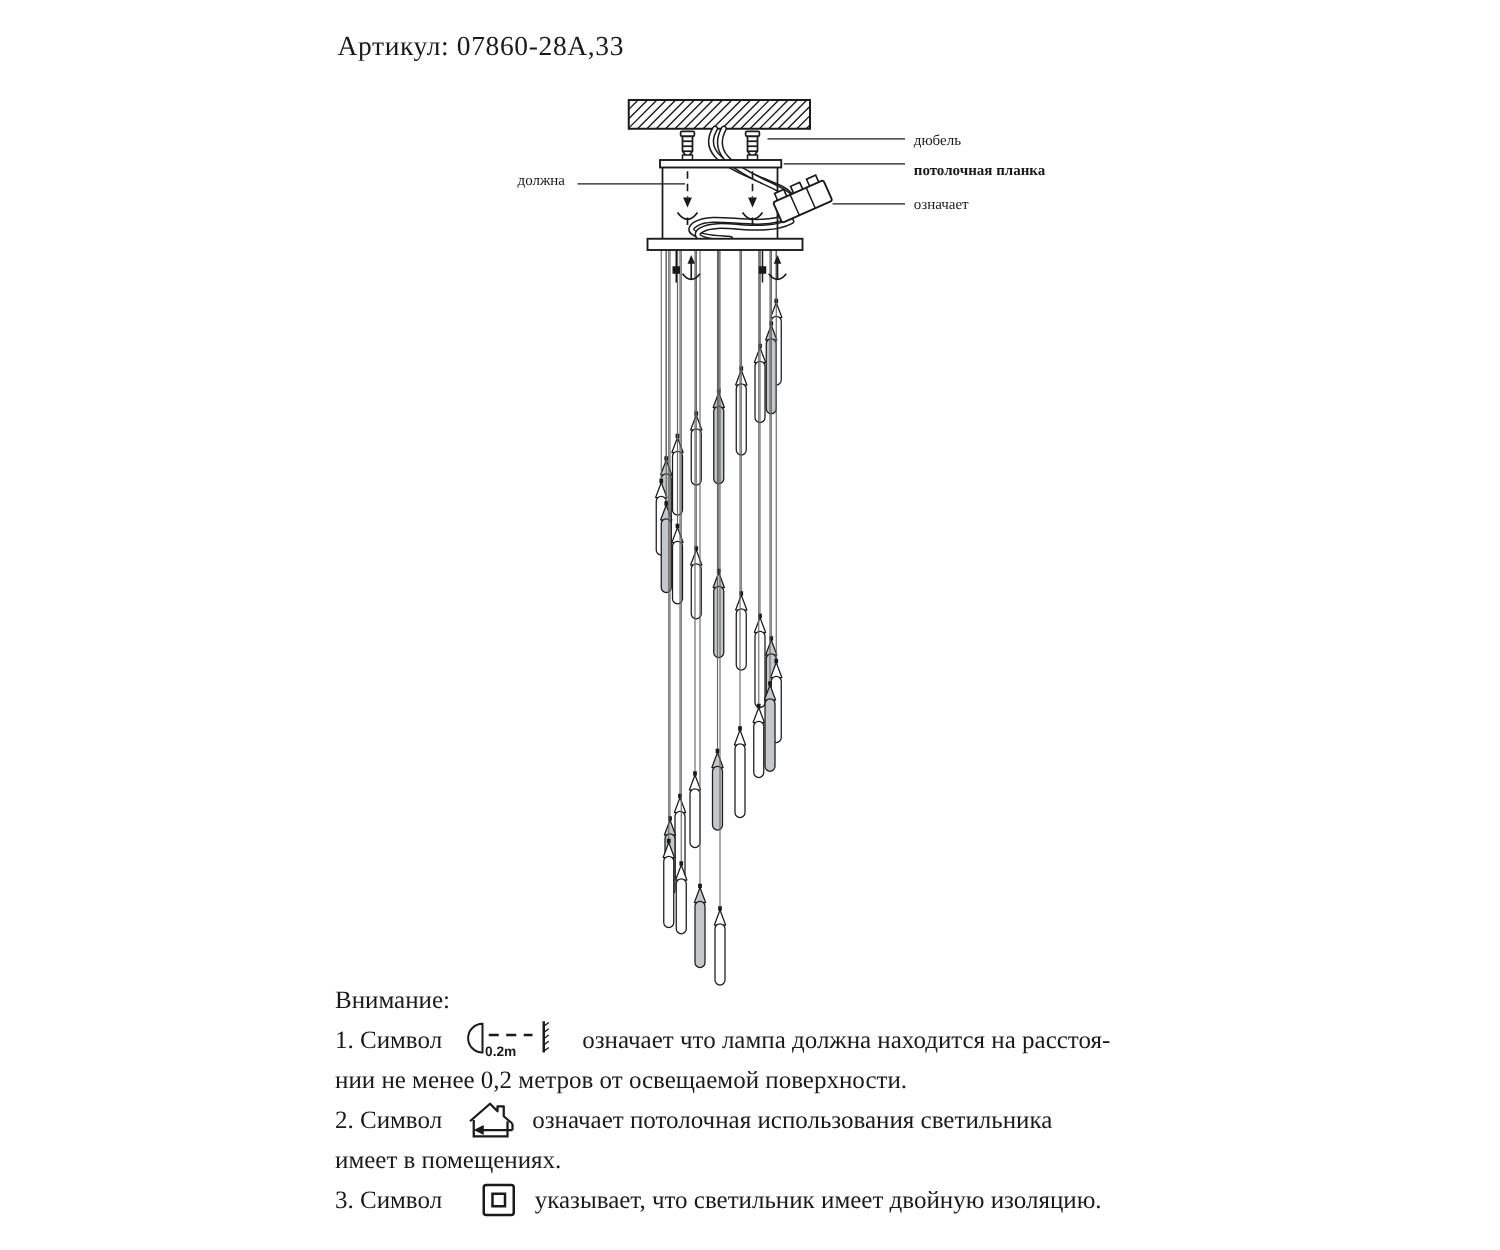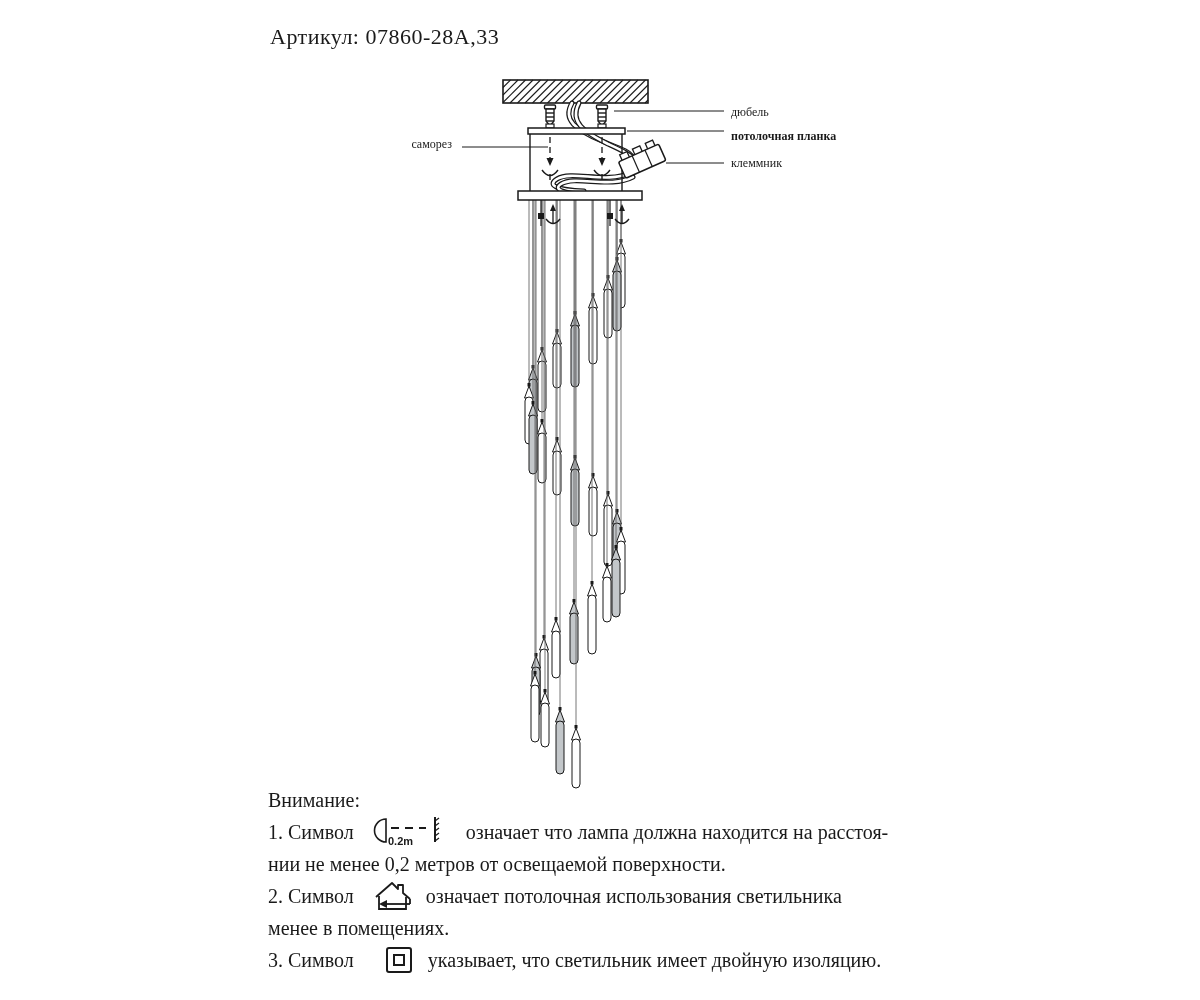--- a/index.html
+++ b/index.html
@@ -314,24 +314,24 @@
   <g stroke="#1a1a1a" stroke-width="1">
     <line x1="462" y1="147" x2="548" y2="147"></line>
     <line x1="614" y1="111" x2="724" y2="111"></line>
     <line x1="627" y1="131" x2="724" y2="131"></line>
     <line x1="666" y1="163" x2="724" y2="163"></line>
   </g>
 </svg>
 
 <div class="page-title">Артикул: 07860-28А,33</div>
 
-<div class="lbl lbl-screw">саморез</div>
+<div class="lbl lbl-screw">должна</div>
 <div class="lbl lbl-dowel">дюбель</div>
 <div class="lbl lbl-plate">потолочная планка</div>
-<div class="lbl lbl-terminal">клеммник</div>
+<div class="lbl lbl-terminal">означает</div>
 
 <div id="notes">
   <div class="nline">Внимание:</div>
 
   <div class="nline">
     <span>1. Символ</span>
     <span class="nicon">
       <svg width="82" height="34" viewBox="0 0 82 34">
         <path d="M14,4 A11.5,11.5 0 0 0 14,27 Z" fill="#ffffff" stroke="#1a1a1a" stroke-width="1.6"></path>
         <line x1="19" y1="13" x2="54" y2="13" stroke="#1a1a1a" stroke-width="2" stroke-dasharray="8 6"></line>
@@ -354,21 +354,21 @@
       <svg width="42" height="32" viewBox="0 0 42 32">
         <path d="M4,17 L20,3 L26,9 L26,5 L31,5 L31,13 L38,19" fill="none" stroke="#1a1a1a" stroke-width="1.8" stroke-linejoin="round"></path>
         <path d="M7,16 L7,29 L34,29 L34,17" fill="none" stroke="#1a1a1a" stroke-width="1.8"></path>
         <line x1="38" y1="24" x2="14" y2="24" stroke="#1a1a1a" stroke-width="1.8"></line>
         <polygon points="15,20 7,24 15,28" fill="#1a1a1a"></polygon>
         <line x1="38" y1="24" x2="38" y2="19" stroke="#1a1a1a" stroke-width="1.8"></line>
       </svg>
     </span>
     <span>означает потолочная использования светильника</span>
   </div>
-  <div class="nline">менее в помещениях.</div>
+  <div class="nline">имеет в помещениях.</div>
 
   <div class="nline gap">
     <span>3. Символ</span>
     <span class="nicon" style="margin:0 14px 0 30px;">
       <svg width="30" height="30" viewBox="0 0 30 30">
         <rect x="3" y="3" width="24" height="24" rx="2" fill="none" stroke="#1a1a1a" stroke-width="2"></rect>
         <rect x="10" y="10" width="10" height="10" fill="none" stroke="#1a1a1a" stroke-width="2"></rect>
       </svg>
     </span>
     <span>указывает, что светильник имеет двойную изоляцию.</span>

